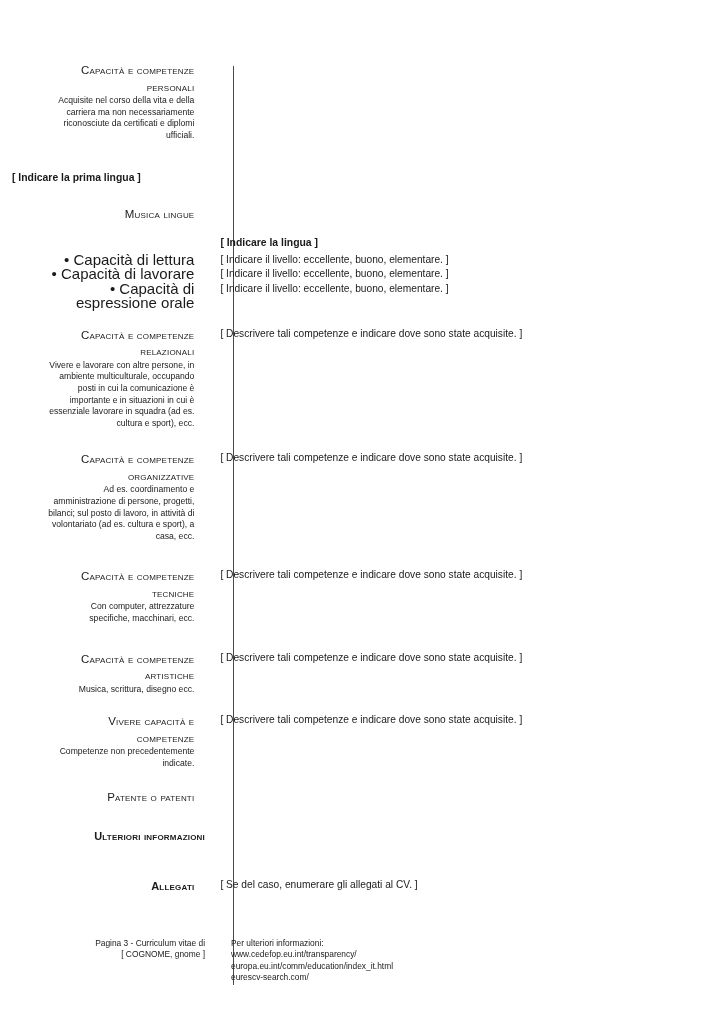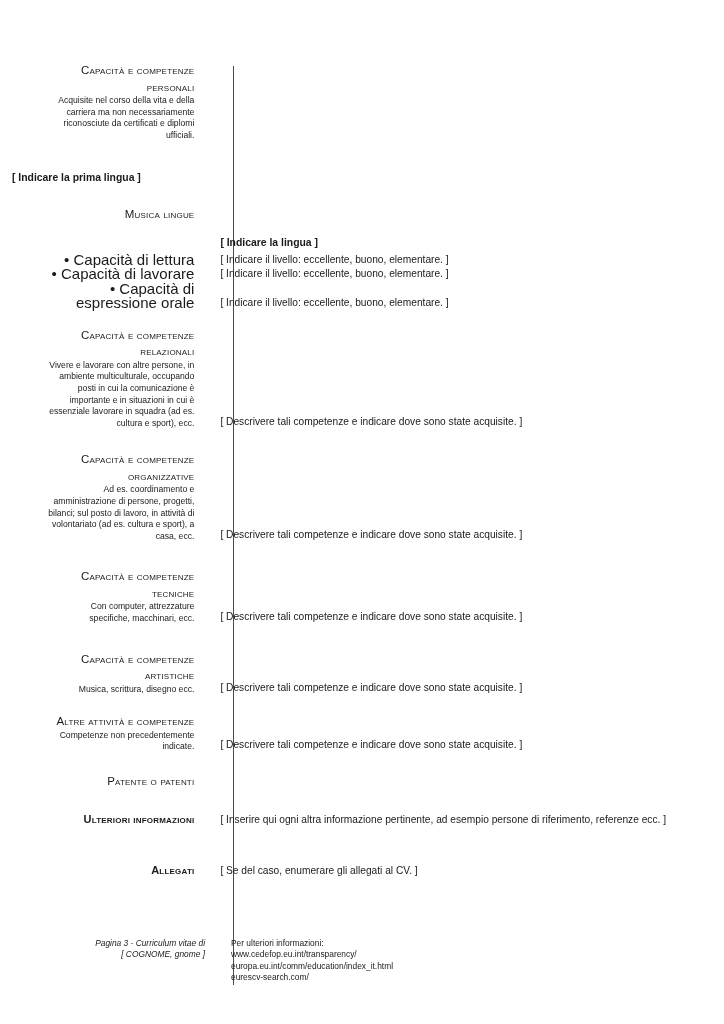--- a/index.html
+++ b/index.html
@@ -37,21 +37,21 @@
   
   .sheet {
     position: absolute;
     left: 0;
     top: 62px;
     width: 724px;
   }
 
   .row {
     display: flex;
-    align-items: flex-end;
+    align-items: flex-start;
     width: 667px;
   }
 
   .lbl {
     width: 219px;            
     padding-right: 14px;
     box-sizing: border-box;
     text-align: right;
     padding-left: 48px;
   }
@@ -112,21 +112,20 @@
     width: 724px;
     display: flex;
     align-items: flex-start;
   }
   .footer-left {
     width: 219px;
     padding-right: 14px;
     padding-left: 32px;
     box-sizing: border-box;
     text-align: right;
-    font-style: italic;
     font-size: 8.4px;
     line-height: 11.4px;
   }
   .footer-right {
     width: 491px;
     padding-left: 12px;
     box-sizing: border-box;
     font-size: 8.4px;
     line-height: 11.4px;
   }
@@ -253,21 +252,21 @@
       </div>
       <div class="val">
         <div class="value">[ Descrivere tali competenze e indicare dove sono state acquisite. ]</div>
       </div>
     </div>
 
     <div class="spacer-18"></div>
 
     <div class="row">
       <div class="lbl">
-        <div class="caps">Altre attività e competenze</div>
+        <div class="caps">Vivere capacità e competenze</div>
         <div class="note">Competenze non precedentemente indicate.</div>
       </div>
       <div class="val">
         <div class="value">[ Descrivere tali competenze e indicare dove sono state acquisite. ]</div>
       </div>
     </div>
 
     <div class="spacer-20"></div>
 
     <div class="row">
@@ -277,23 +276,20 @@
       <div class="val">
         <div class="value"></div>
       </div>
     </div>
 
     <div class="spacer-22"></div>
 
     <div class="row">
       <div class="lbl">
         <div class="caps bold">Ulteriori informazioni</div>
-      </div>
-      <div class="val">
-        <div class="value">[ Inserire qui ogni altra informazione pertinente, ad esempio persone di riferimento, referenze ecc. ]</div>
       </div>
     </div>
 
     <div class="spacer-34"></div>
 
     <div class="row">
       <div class="lbl">
         <div class="caps bold">Allegati</div>
       </div>
       <div class="val">

